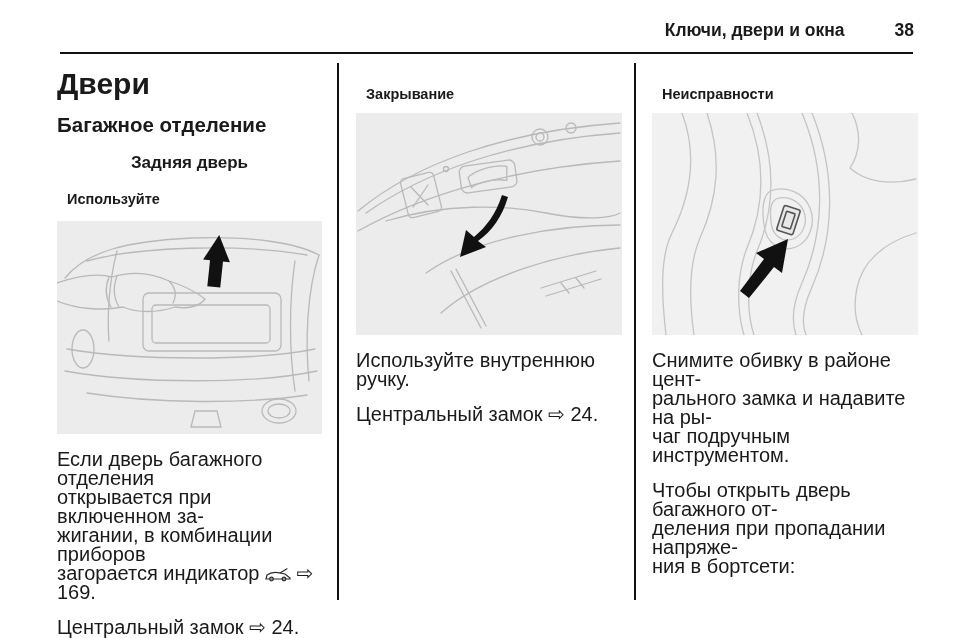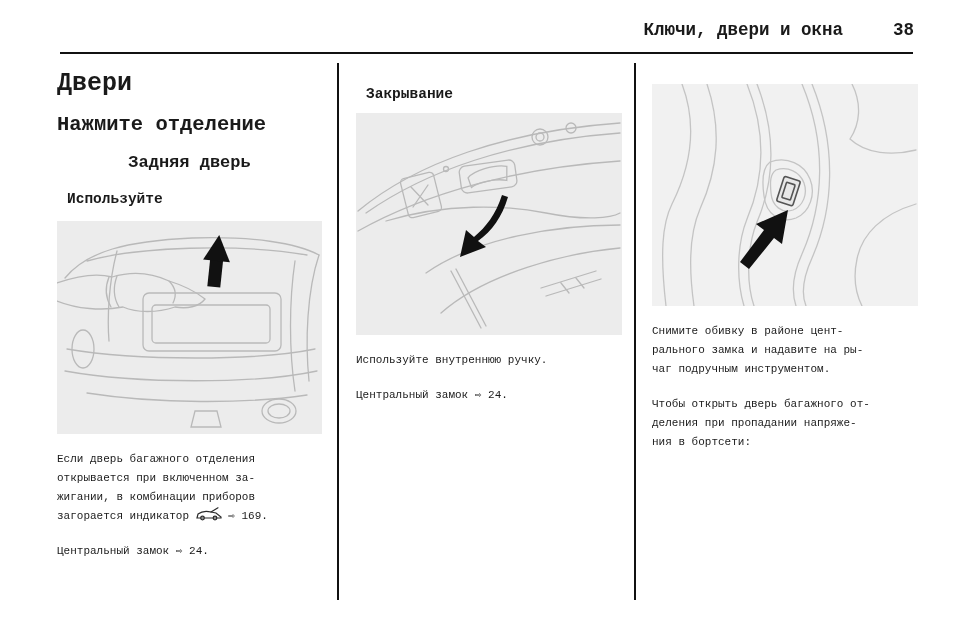--- a/index.html
+++ b/index.html
@@ -1,63 +1,63 @@
 <!DOCTYPE html>
 <html><head>
 <meta charset="utf-8">
 <style>
   html,body { margin:0; padding:0; background:#fff; }
   .page {
     position:relative; width:925px; height:638px; background:#ffffff;
-    font-family:Liberation Mono, monospace; color:#1a1a1a;
+    font-family:Liberation Sans, sans-serif; color:#1a1a1a;
     overflow:hidden;
   }
   .hdr {
     position:absolute; top:20px; left:0; width:914px;
     display:flex; justify-content:flex-end; align-items:baseline; gap:50px;
     font-weight:bold; font-size:17.5px;
   }
   .hdr-rule { position:absolute; top:52px; left:60px; width:853px; height:2px; background:#111; }
   .vdiv { position:absolute; top:63px; width:1.5px; height:537px; background:#111; }
   .vdiv-1 { left:337px; }
   .vdiv-2 { left:634px; }
   .col { position:absolute; }
   .col-1 { left:57px;  top:70px; width:265px; }
   .col-2 { left:356px; top:76px; width:266px; }
   .col-3 { left:652px; top:76px; width:266px; }
-  h1 { font-size:25px;   line-height:28px; margin:0; font-weight:bold; }
+  h1 { font-size:30px;   line-height:28px; margin:0; font-weight:bold; }
   h2 { font-size:20.5px; line-height:23px; margin:15px 0 0; font-weight:bold; }
   h3 { font-size:17px;   line-height:19px; margin:17px 0 0; font-weight:bold;text-align:center; }
   h4 { font-size:14.5px; line-height:17px; margin:10px; font-weight:bold; }
   .col-1 h4 { margin-top:19px; }
   .fig { display:block; width:100%; }
   .col-1 .fig { height:213px; margin-top:13px; }
   .col-2 .fig, .col-3 .fig { height:222px; margin-top:8px; }
   .textblock { margin-top:14px; }
   .col-2 .textblock, .col-3 .textblock { margin-top:9px; }
-  .para { font-size:11px; line-height:19px; margin:16px 0 7px; white-space:pre-line; }
+  .para { font-size:20px; line-height:19px; margin:16px 0 7px; white-space:pre-line; }
   .ind-icon { display:inline-block; vertical-align:-2px; }
 </style>
 </head>
 <body>
 
 <div class="page">
 
   <div class="hdr">
     <span>Ключи, двери и окна</span>
     <span>38</span>
   </div>
   <div class="hdr-rule"></div>
 
   <div class="vdiv vdiv-1"></div>
   <div class="vdiv vdiv-2"></div>
 
   <div class="col col-1">
     <h1>Двери</h1>
-    <h2>Нажмите отделение</h2>
+    <h2>Багажное отделение</h2>
     <h3>Задняя дверь</h3>
     <h4>Используйте</h4>
 
     <svg class="fig" viewBox="0 0 265 213" preserveAspectRatio="none">
       <rect width="265" height="213" fill="#ececec"></rect>
       <g stroke="#b9b9b9" fill="none" stroke-width="1.3" stroke-linecap="round">
         <path d="M8,57 C30,30 70,20 135,17 C195,15 240,22 262,34"></path>
         <path d="M30,40 C80,26 180,22 250,34"></path>
         <path d="M262,34 C250,70 248,120 252,160"></path>
         <path d="M238,40 C232,80 232,130 238,170"></path>
@@ -127,20 +127,21 @@
       </g>
     </svg>
 
     <div class="textblock">
       <p class="para">Используйте внутреннюю ручку.</p>
       <p class="para">Центральный замок ⇨ 24.</p>
     </div>
   </div>
 
   <div class="col col-3">
+    <h4>Неисправности</h4>
 
     <svg class="fig" viewBox="0 0 266 222" preserveAspectRatio="none">
       <rect width="266" height="222" fill="#f1f1f1"></rect>
       <g stroke="#c4c4c4" fill="none" stroke-width="1.3" stroke-linecap="round">
         <path d="M30,0 C45,40 40,80 20,120 C10,140 8,170 14,222"></path>
         <path d="M55,0 C70,45 66,85 48,125 C38,148 36,180 42,222"></path>
         <path d="M95,0 C115,50 112,95 95,135 C85,160 84,195 92,222"></path>
         <path d="M105,0 C125,52 122,98 105,138 C95,163 94,198 102,222"></path>
         <path d="M150,0 C175,60 172,120 150,170 C140,192 140,210 144,222"></path>
         <path d="M160,0 C185,62 182,124 160,174 C150,196 150,212 154,222"></path>

